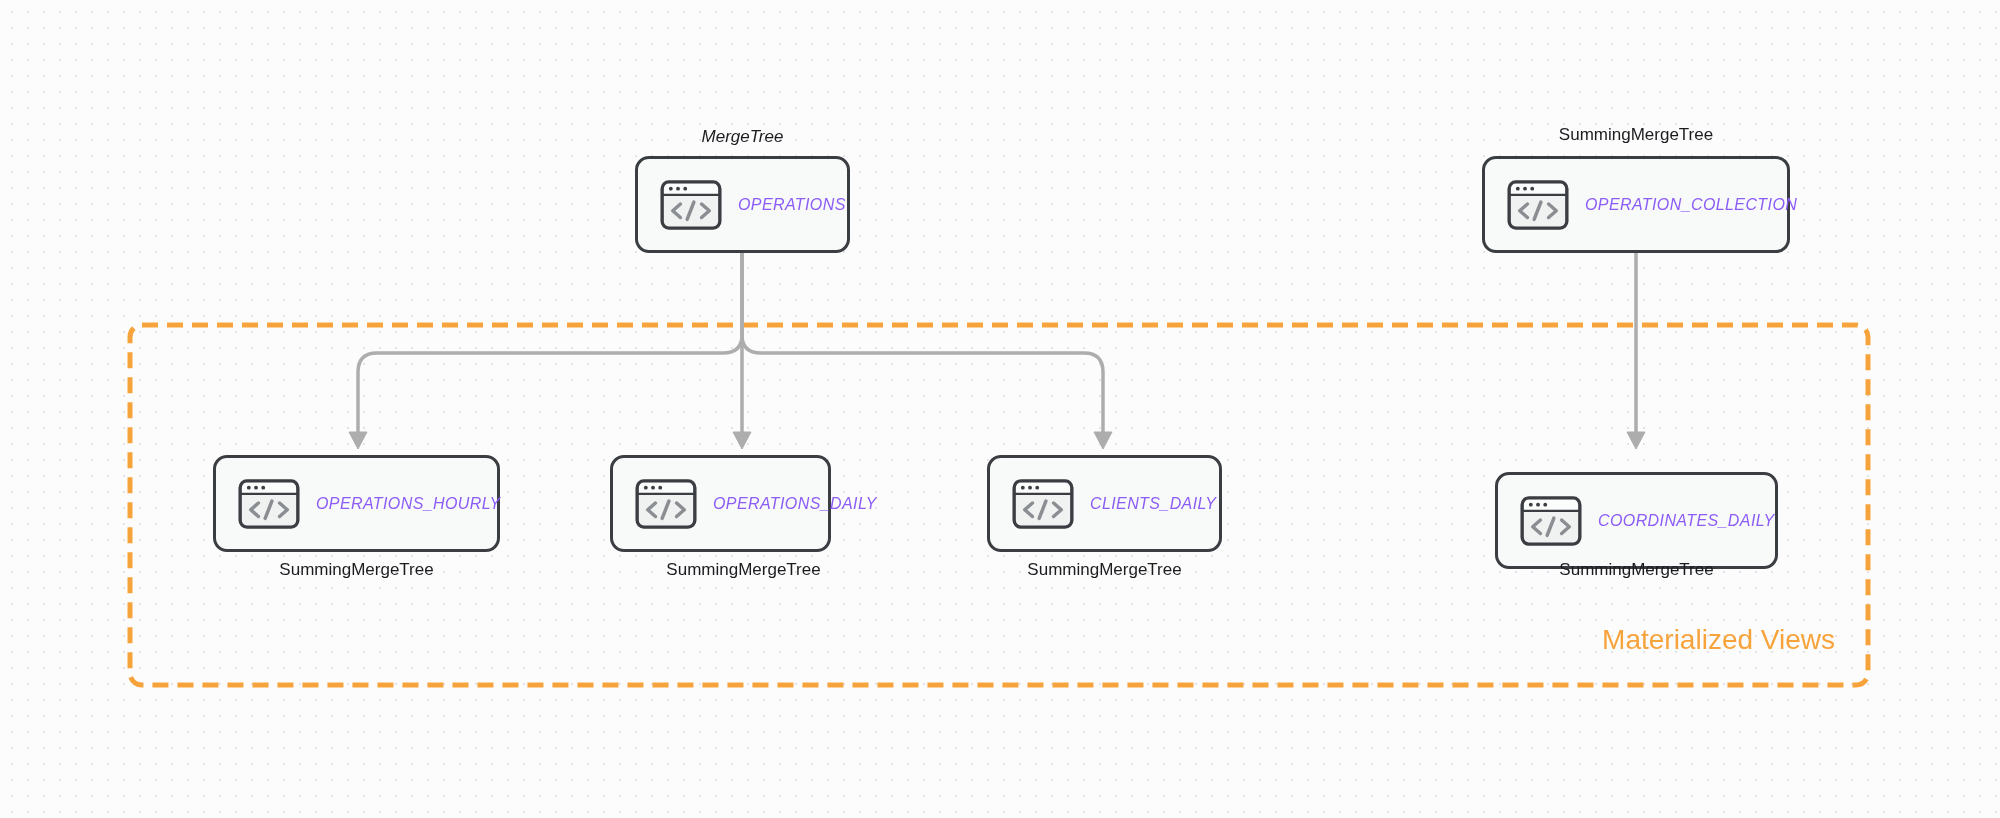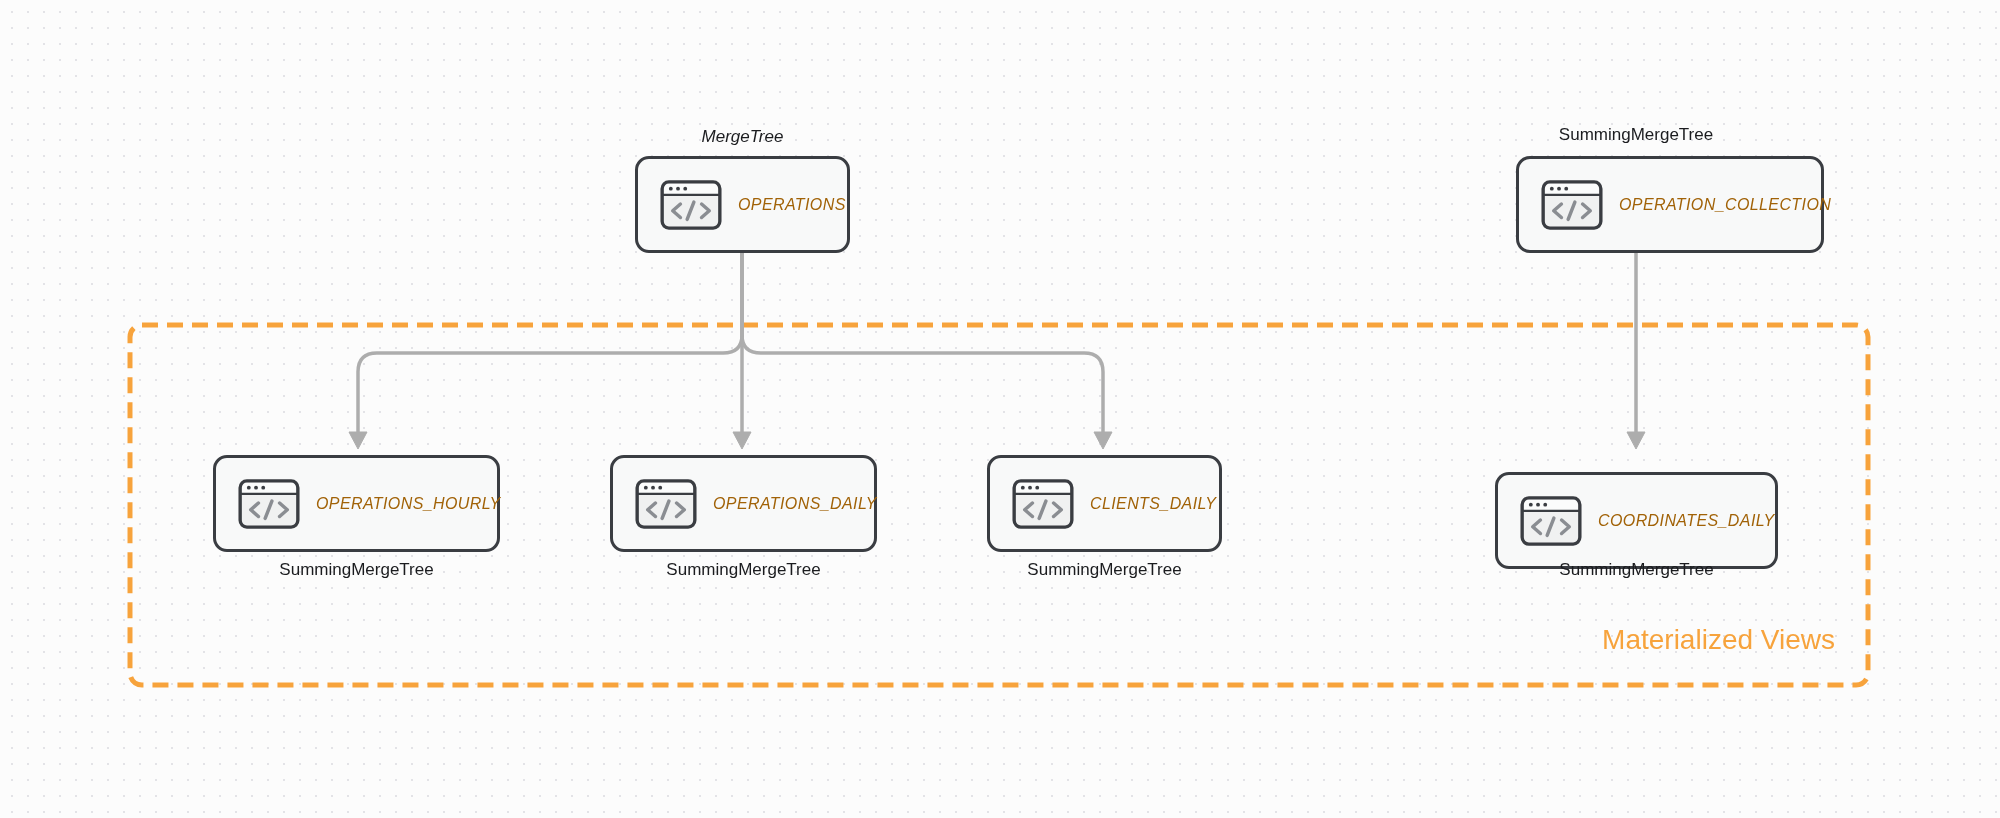--- a/index.html
+++ b/index.html
@@ -14,21 +14,21 @@
     background-size:16px 16px;background-position:4px 4px;
   }
   .connectors{position:absolute;left:0;top:0;width:2000px;height:818px;}
   .node{
     position:absolute;height:97px;box-sizing:border-box;
     border:3.5px solid #3A3D42;border-radius:14px;background:#F8F9F9;
     display:flex;align-items:center;padding-left:22px;gap:16px;
   }
   .win-icon{display:inline-flex;flex:0 0 auto;}
   .node-name{
-    font-style:italic;font-size:16px;letter-spacing:.4px;color:#a16207;
+    font-style:italic;font-size:16px;letter-spacing:.4px;color:#8b5cf6;
     white-space:nowrap;
   }
   .engine-label{
     position:absolute;height:20px;line-height:20px;text-align:center;
     font-size:17px;color:#1B1C1F;white-space:nowrap;
   }
   .mv-label{
     position:absolute;right:165px;top:624px;
     font-size:28px;font-weight:400;color:#F7A33C;white-space:nowrap;
   }
@@ -69,21 +69,21 @@
           <circle cx="26" cy="9" r="2" fill="#3A3D42"></circle>
         <rect x="2" y="2" width="60" height="48" rx="7" fill="none" stroke="#3A3D42" stroke-width="3.5"></rect>
         <path d="M21 25 L13 32 L21 39" fill="none" stroke="#8A8D92" stroke-width="3.6" stroke-linecap="round" stroke-linejoin="round"></path>
         <path d="M28 41 L35 23" fill="none" stroke="#8A8D92" stroke-width="3.6" stroke-linecap="round"></path>
         <path d="M43 25 L51 32 L43 39" fill="none" stroke="#8A8D92" stroke-width="3.6" stroke-linecap="round" stroke-linejoin="round"></path>
       </svg>
     </span>
     <span class="node-name">OPERATIONS</span>
   </div>
 
-  <div class="node" style="left:1516px;top:156px;width:308px;text-align:center;">
+  <div class="node" style="left:1482px;top:156px;width:308px;text-align:center;">
     <span class="win-icon">
       <svg width="62" height="50" viewBox="0 0 64 52">
         <rect x="2" y="2" width="60" height="48" rx="7" fill="#F0F1F1"></rect>
         <rect x="4" y="4" width="56" height="10.5" fill="#FBFCFC"></rect>
         <line x1="2" y1="15.5" x2="62" y2="15.5" stroke="#3A3D42" stroke-width="2.5"></line>
         <circle cx="11" cy="9" r="2" fill="#3A3D42"></circle>
           <circle cx="18.5" cy="9" r="2" fill="#3A3D42"></circle>
           <circle cx="26" cy="9" r="2" fill="#3A3D42"></circle>
         <rect x="2" y="2" width="60" height="48" rx="7" fill="none" stroke="#3A3D42" stroke-width="3.5"></rect>
         <path d="M21 25 L13 32 L21 39" fill="none" stroke="#8A8D92" stroke-width="3.6" stroke-linecap="round" stroke-linejoin="round"></path>
@@ -105,21 +105,21 @@
           <circle cx="26" cy="9" r="2" fill="#3A3D42"></circle>
         <rect x="2" y="2" width="60" height="48" rx="7" fill="none" stroke="#3A3D42" stroke-width="3.5"></rect>
         <path d="M21 25 L13 32 L21 39" fill="none" stroke="#8A8D92" stroke-width="3.6" stroke-linecap="round" stroke-linejoin="round"></path>
         <path d="M28 41 L35 23" fill="none" stroke="#8A8D92" stroke-width="3.6" stroke-linecap="round"></path>
         <path d="M43 25 L51 32 L43 39" fill="none" stroke="#8A8D92" stroke-width="3.6" stroke-linecap="round" stroke-linejoin="round"></path>
       </svg>
     </span>
     <span class="node-name">OPERATIONS_HOURLY</span>
   </div>
 
-  <div class="node" style="left:610px;top:455px;width:267px;">
+  <div class="node" style="left:610px;top:455px;width:221px;">
     <span class="win-icon">
       <svg width="62" height="50" viewBox="0 0 64 52">
         <rect x="2" y="2" width="60" height="48" rx="7" fill="#F0F1F1"></rect>
         <rect x="4" y="4" width="56" height="10.5" fill="#FBFCFC"></rect>
         <line x1="2" y1="15.5" x2="62" y2="15.5" stroke="#3A3D42" stroke-width="2.5"></line>
         <circle cx="11" cy="9" r="2" fill="#3A3D42"></circle>
           <circle cx="18.5" cy="9" r="2" fill="#3A3D42"></circle>
           <circle cx="26" cy="9" r="2" fill="#3A3D42"></circle>
         <rect x="2" y="2" width="60" height="48" rx="7" fill="none" stroke="#3A3D42" stroke-width="3.5"></rect>
         <path d="M21 25 L13 32 L21 39" fill="none" stroke="#8A8D92" stroke-width="3.6" stroke-linecap="round" stroke-linejoin="round"></path>

